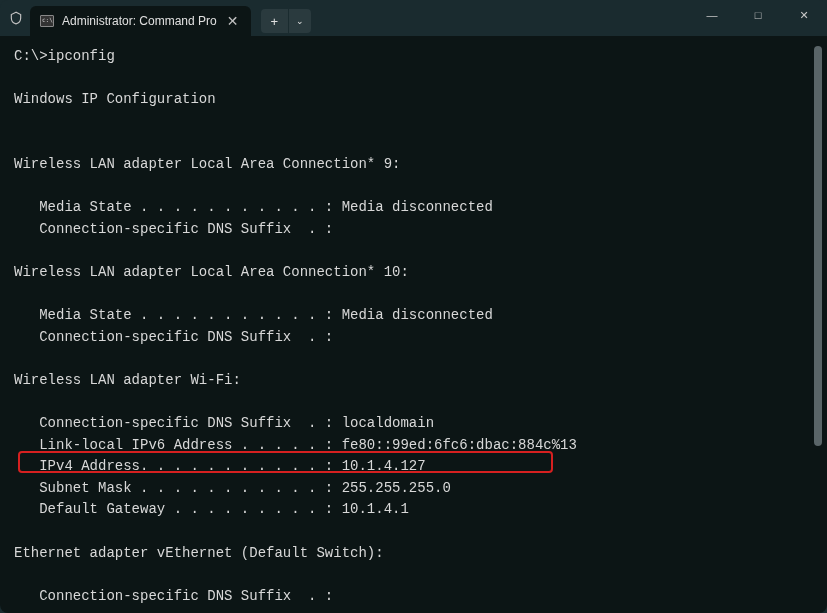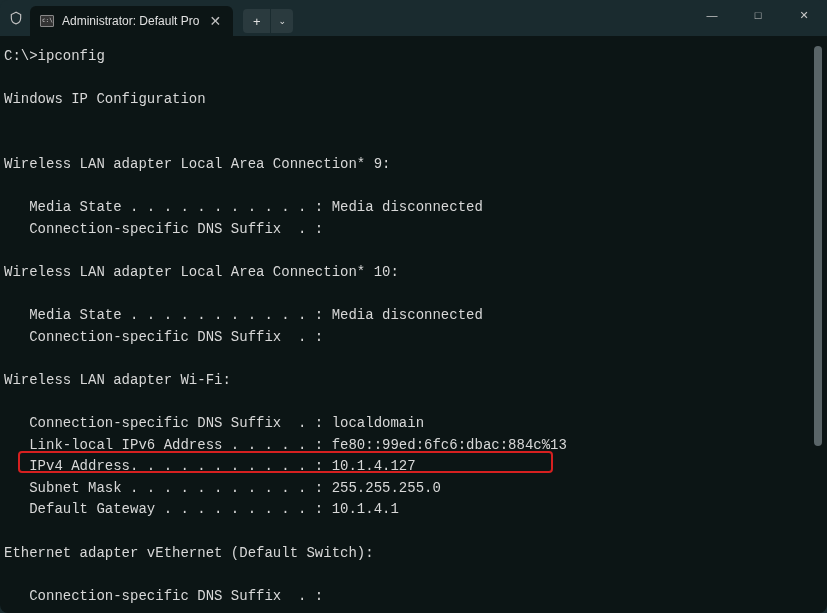--- a/index.html
+++ b/index.html
@@ -120,21 +120,21 @@
       display: flex;
       align-items: center;
       justify-content: center;
       color: #c8c8c8;
       cursor: pointer;
       font-size: 11px;
     }
     .terminal-area {
       background: #0c1515;
       height: calc(613px - 36px);
-      padding: 10px 4px 10px 4px;
+      padding: 10px 4px 10px 14px;
       position: relative;
       display: flex;
     }
     .terminal-content {
       flex: 1;
       font-family: Consolas, "Courier New", monospace;
       font-size: 14px;
       line-height: 21.6px;
       color: #d8d8d8;
       white-space: pre;
@@ -169,21 +169,21 @@
 <body>
 
 <div class="titlebar">
   <span class="shield-icon">
     <svg width="14" height="14" viewBox="0 0 24 24" fill="none" stroke="currentColor" stroke-width="2">
         <path d="M12 2 L4 6 V12 C4 17 7.5 21 12 22 C16.5 21 20 17 20 12 V6 Z"></path>
       </svg>
   </span>
   <div class="tab">
     <span class="tab-icon"></span>
-    <span class="tab-title">Administrator: Default Pro</span>
+    <span class="tab-title">Administrator: Command Pro</span>
     <span class="tab-close">✕</span>
   </div>
   <div class="new-tab-group">
     <div class="new-tab">+</div>
     <div class="tab-dropdown">⌄</div>
   </div>
   <div class="window-controls">
     <div class="win-btn">—</div>
     <div class="win-btn">□</div>
     <div class="win-btn">✕</div>

